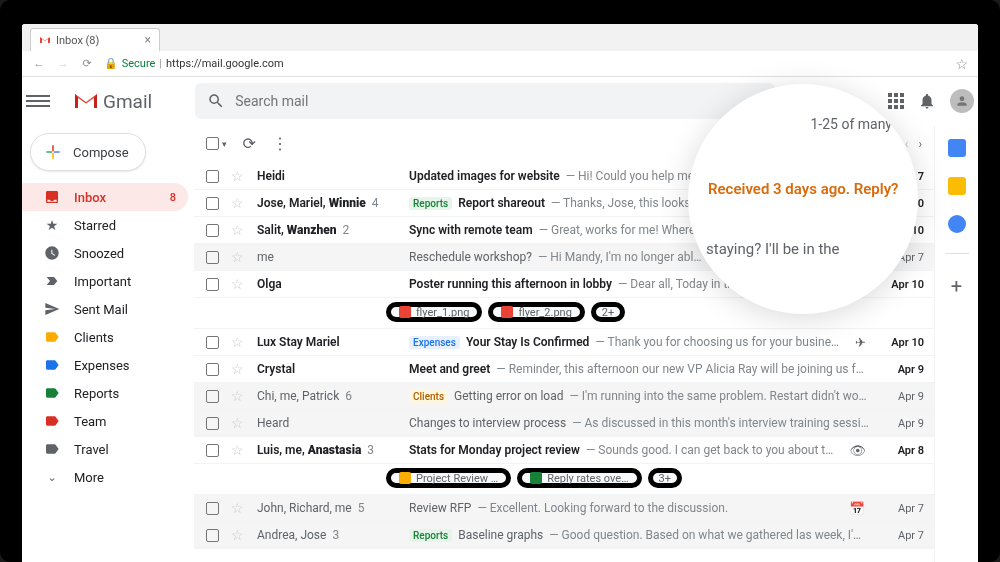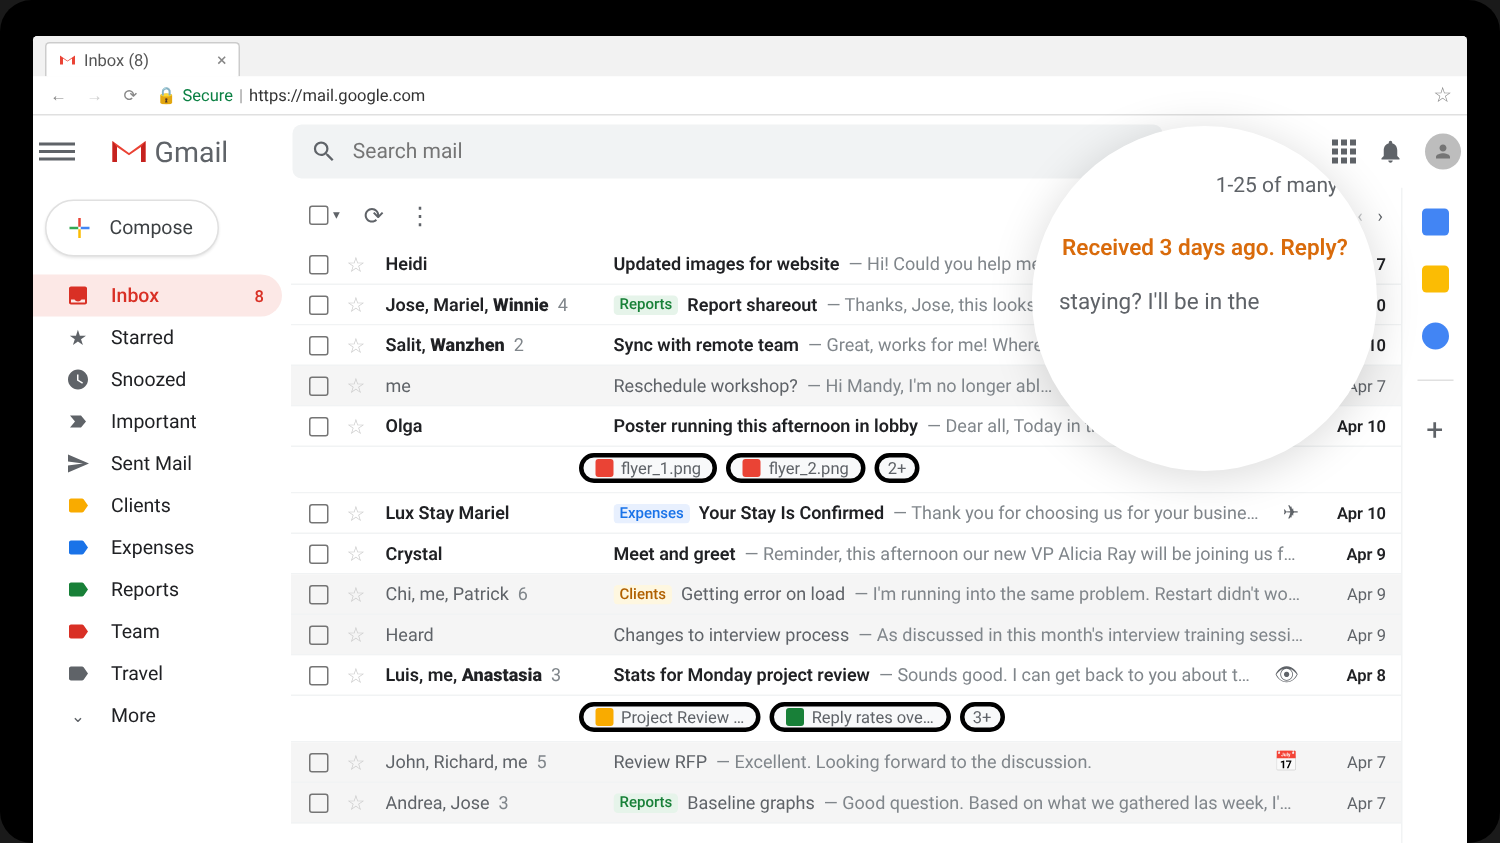--- a/index.html
+++ b/index.html
@@ -1,17 +1,17 @@
 <!DOCTYPE html>
 <html><head>
 <meta charset="utf-8">
 <style>
 * { margin: 0; padding: 0; box-sizing: border-box; font-family: -apple-system, BlinkMacSystemFont, "Segoe UI", Roboto, Arial, sans-serif; }
 body { background: #1a1a1a; width: 1000px; height: 562px; overflow: hidden; }
-.device-frame { background: #000; border-radius: 21px; padding: 24px 22px 0 22px; height: 100%; }
+.device-frame { background: #000; border-radius: 10px; padding: 24px 22px 0 22px; height: 100%; }
 .screen { background: #fff; height: 100%; border-radius: 3px 3px 0 0; overflow: hidden; position: relative; display: flex; flex-direction: column; }
 
 
 .tab-bar { background: #f2f2f2; height: 27px; display: flex; align-items: flex-end; padding-left: 8px; }
 .tab { background: #fff; height: 23px; min-width: 130px; display: flex; align-items: center; padding: 0 8px; border-radius: 3px 3px 0 0; border: 1px solid #ccc; border-bottom: none; font-size: 11px; color: #555; gap: 5px; }
 .tab-favicon { width: 12px; height: 12px; }
 .tab-close { margin-left: auto; font-size: 12px; color: #888; }
 .addr-bar { background: #fff; border-bottom: 1px solid #e0e0e0; height: 26px; display: flex; align-items: center; padding: 0 10px; gap: 10px; font-size: 11px; color: #666; }
 .addr-icon { width: 14px; height: 14px; display: flex; align-items: center; justify-content: center; color: #888; }
 .addr-url { flex: 1; display: flex; align-items: center; gap: 4px; }
@@ -61,28 +61,28 @@
 .body-cell { flex: 1; display: flex; align-items: center; gap: 6px; white-space: nowrap; overflow: hidden; }
 .label-chip { font-size: 10px; padding: 1px 4px; border-radius: 3px; font-weight: 500; }
 .subject { color: #202124; }
 .snippet { color: #80868b; overflow: hidden; text-overflow: ellipsis; }
 .date { width: 42px; text-align: right; font-size: 11px; color: #5f6368; font-weight: 400; }
 .row.unread .date { font-weight: 600; color: #202124; }
 .nudge { color: #d96b0b; font-weight: 500; }
 .action-icon { color: #5f6368; font-size: 13px; margin-right:4px;}
 
 .attach-row { padding: 4px 10px 6px 192px; display: flex; gap: 6px; background: #fff; border-bottom: 1px solid #f1f3f4; }
-.chip { height: 20px; border: 3px solid #000000; border-radius: 10px; display: flex; align-items: center; padding: 0 8px; gap: 5px; font-size: 11px; color: #5f6368; background:#f8f9fa;}
+.chip { height: 20px; border: 5px solid #000000; border-radius: 10px; display: flex; align-items: center; padding: 0 8px; gap: 5px; font-size: 11px; color: #5f6368; background:#f8f9fa;}
 .chip-icon { width: 12px; height: 12px; border-radius: 2px; }
 
 .right-rail { width: 44px; border-left: 1px solid #f1f3f4; display: flex; flex-direction: column; align-items: center; padding-top: 14px; gap: 20px; }
 .rail-icon { width: 18px; height: 18px; border-radius: 3px; }
 
 
-.magnifier { position: absolute; top: 60px; right: 60px; width: 230px; height: 230px; border-radius: 50%; background: #fff; box-shadow: 0 4px 30px rgba(0,0,0,0.15); z-index: 100; overflow: hidden; display:flex; flex-direction:column; padding: 24px 18px; }
+.magnifier { position: absolute; top: 60px; right: 60px; width: 230px; height: 230px; border-radius: 50%; background: #fff; box-shadow: 0 4px 30px rgba(0,0,0,0.15); z-index: 100; overflow: hidden; display:flex; flex-direction:column; padding: 24px 18px; gap: 24px; }
 .mag-pager { font-size: 14px; color: #5f6368; text-align: right; padding-right: 8px; margin-top:8px;}
 .mag-nudge { color: #d96b0b; font-weight: 600; font-size: 15px; margin-top: 24px; padding-left:2px;}
 .mag-line { color: #5f6368; font-size: 15px; margin-top: 18px; white-space: nowrap; }
 
 svg { display: block; }
 </style>
 </head>
 <body>
 
 <div class="device-frame">

